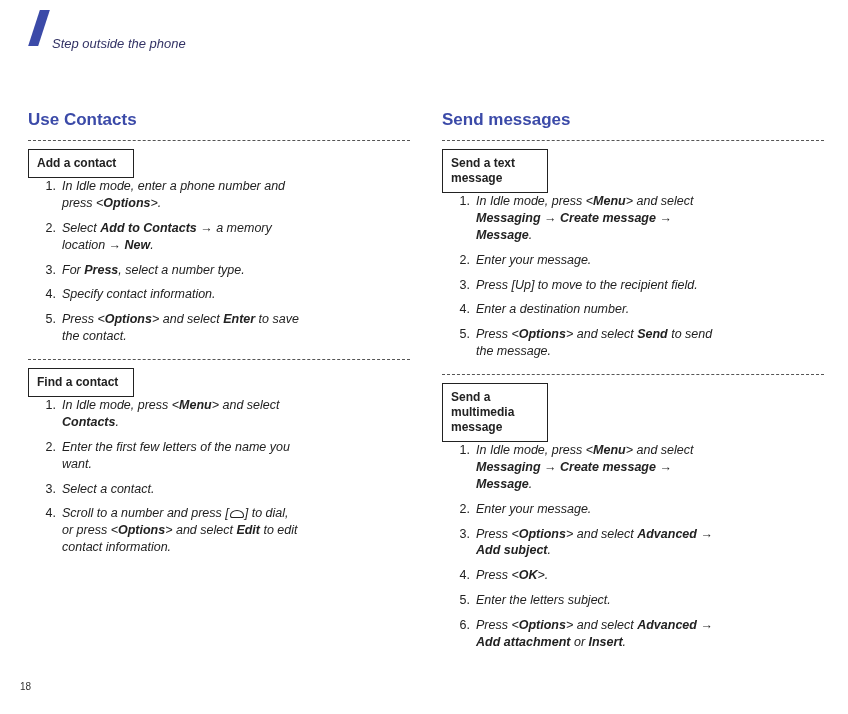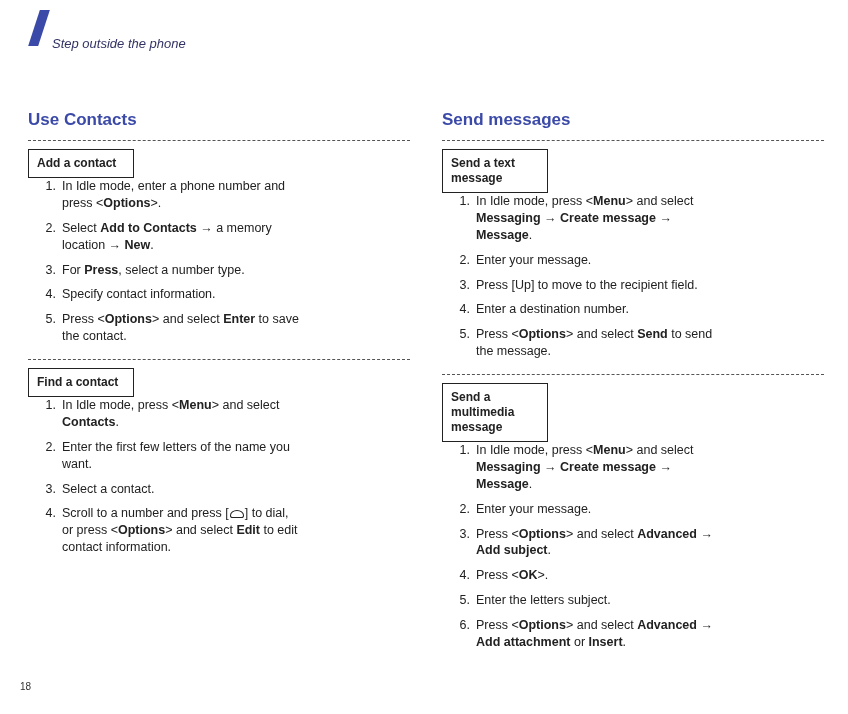--- a/index.html
+++ b/index.html
@@ -9,21 +9,21 @@
   .breadcrumb { position: absolute; left: 52px; top: 36px; font-style: italic; font-size: 13px; color: #323264; }
   .columns { display: flex; gap: 32px; position: absolute; left: 28px; top: 86px; width: 796px; margin-top: 24px; }
   .col { width: 382px; }
   .col-title { color: #3b4aa8; font-size: 17px; font-weight: bold; margin-bottom: 10px; }
   .dashed-line { border-top: 1px dashed #555; height: 0; margin: 6px 0 8px 0; }
   .block { display: flex; align-items: flex-start; margin-bottom: 4px; flex-direction: column; }
   .label-box { border: 1px solid #222; padding: 6px 8px; font-size: 12px; font-weight: bold; background: #fff; width: 106px; line-height: 1.25; }
   .steps { margin-left: 14px; font-size: 12.5px; line-height: 1.35; width: 260px; }
   .steps li { list-style: none; display: flex; margin-bottom: 8px; }
   .steps .num { width: 20px; flex-shrink: 0; text-align: right; padding-right: 6px; }
-  .steps .txt { flex: 1; }
+  .steps .txt { flex: 1; font-style: italic; }
   .page-num { position: absolute; left: 20px; bottom: 22px; font-size: 10px; color: #333; }
   .call-icon { display: inline-block; width: 14px; height: 8px; border: 1.5px solid #222; border-radius: 8px 8px 3px 3px / 6px 6px 3px 3px; vertical-align: middle; margin: 0 1px; }
 </style>
 </head>
 <body>
 
 <div class="page">
   <div class="header-mark"></div>
   <div class="breadcrumb">Step outside the phone</div>
 

